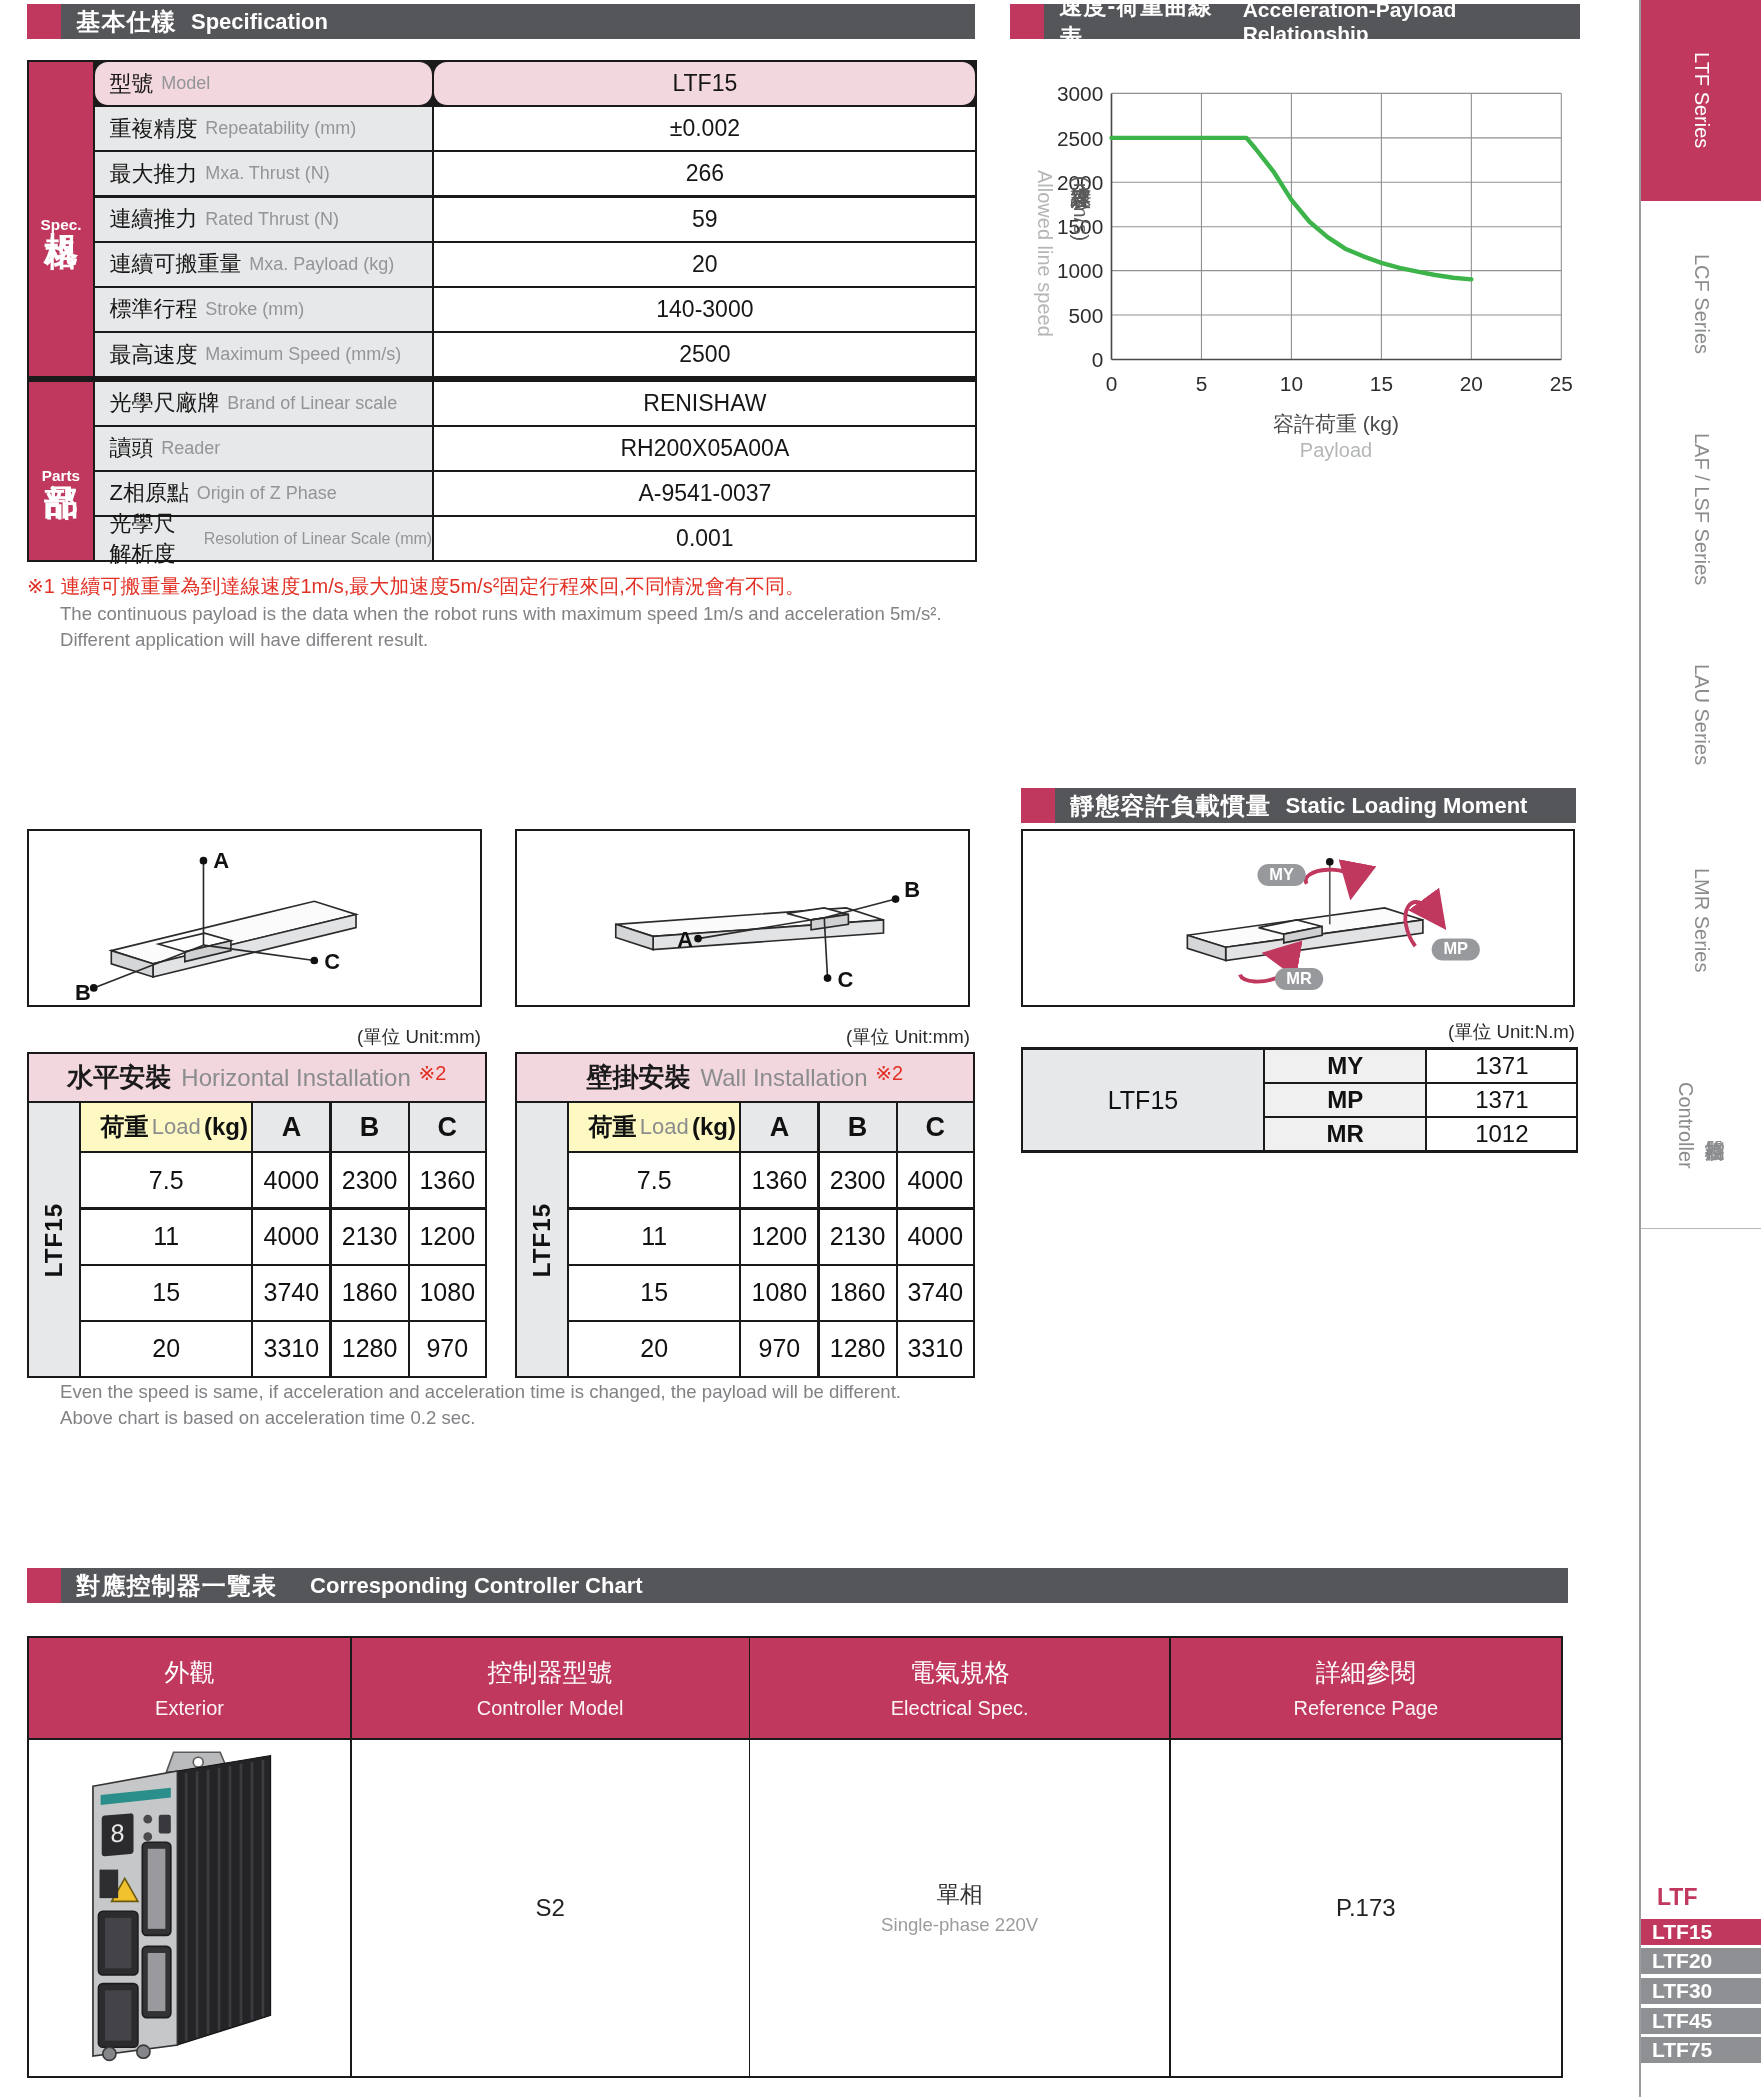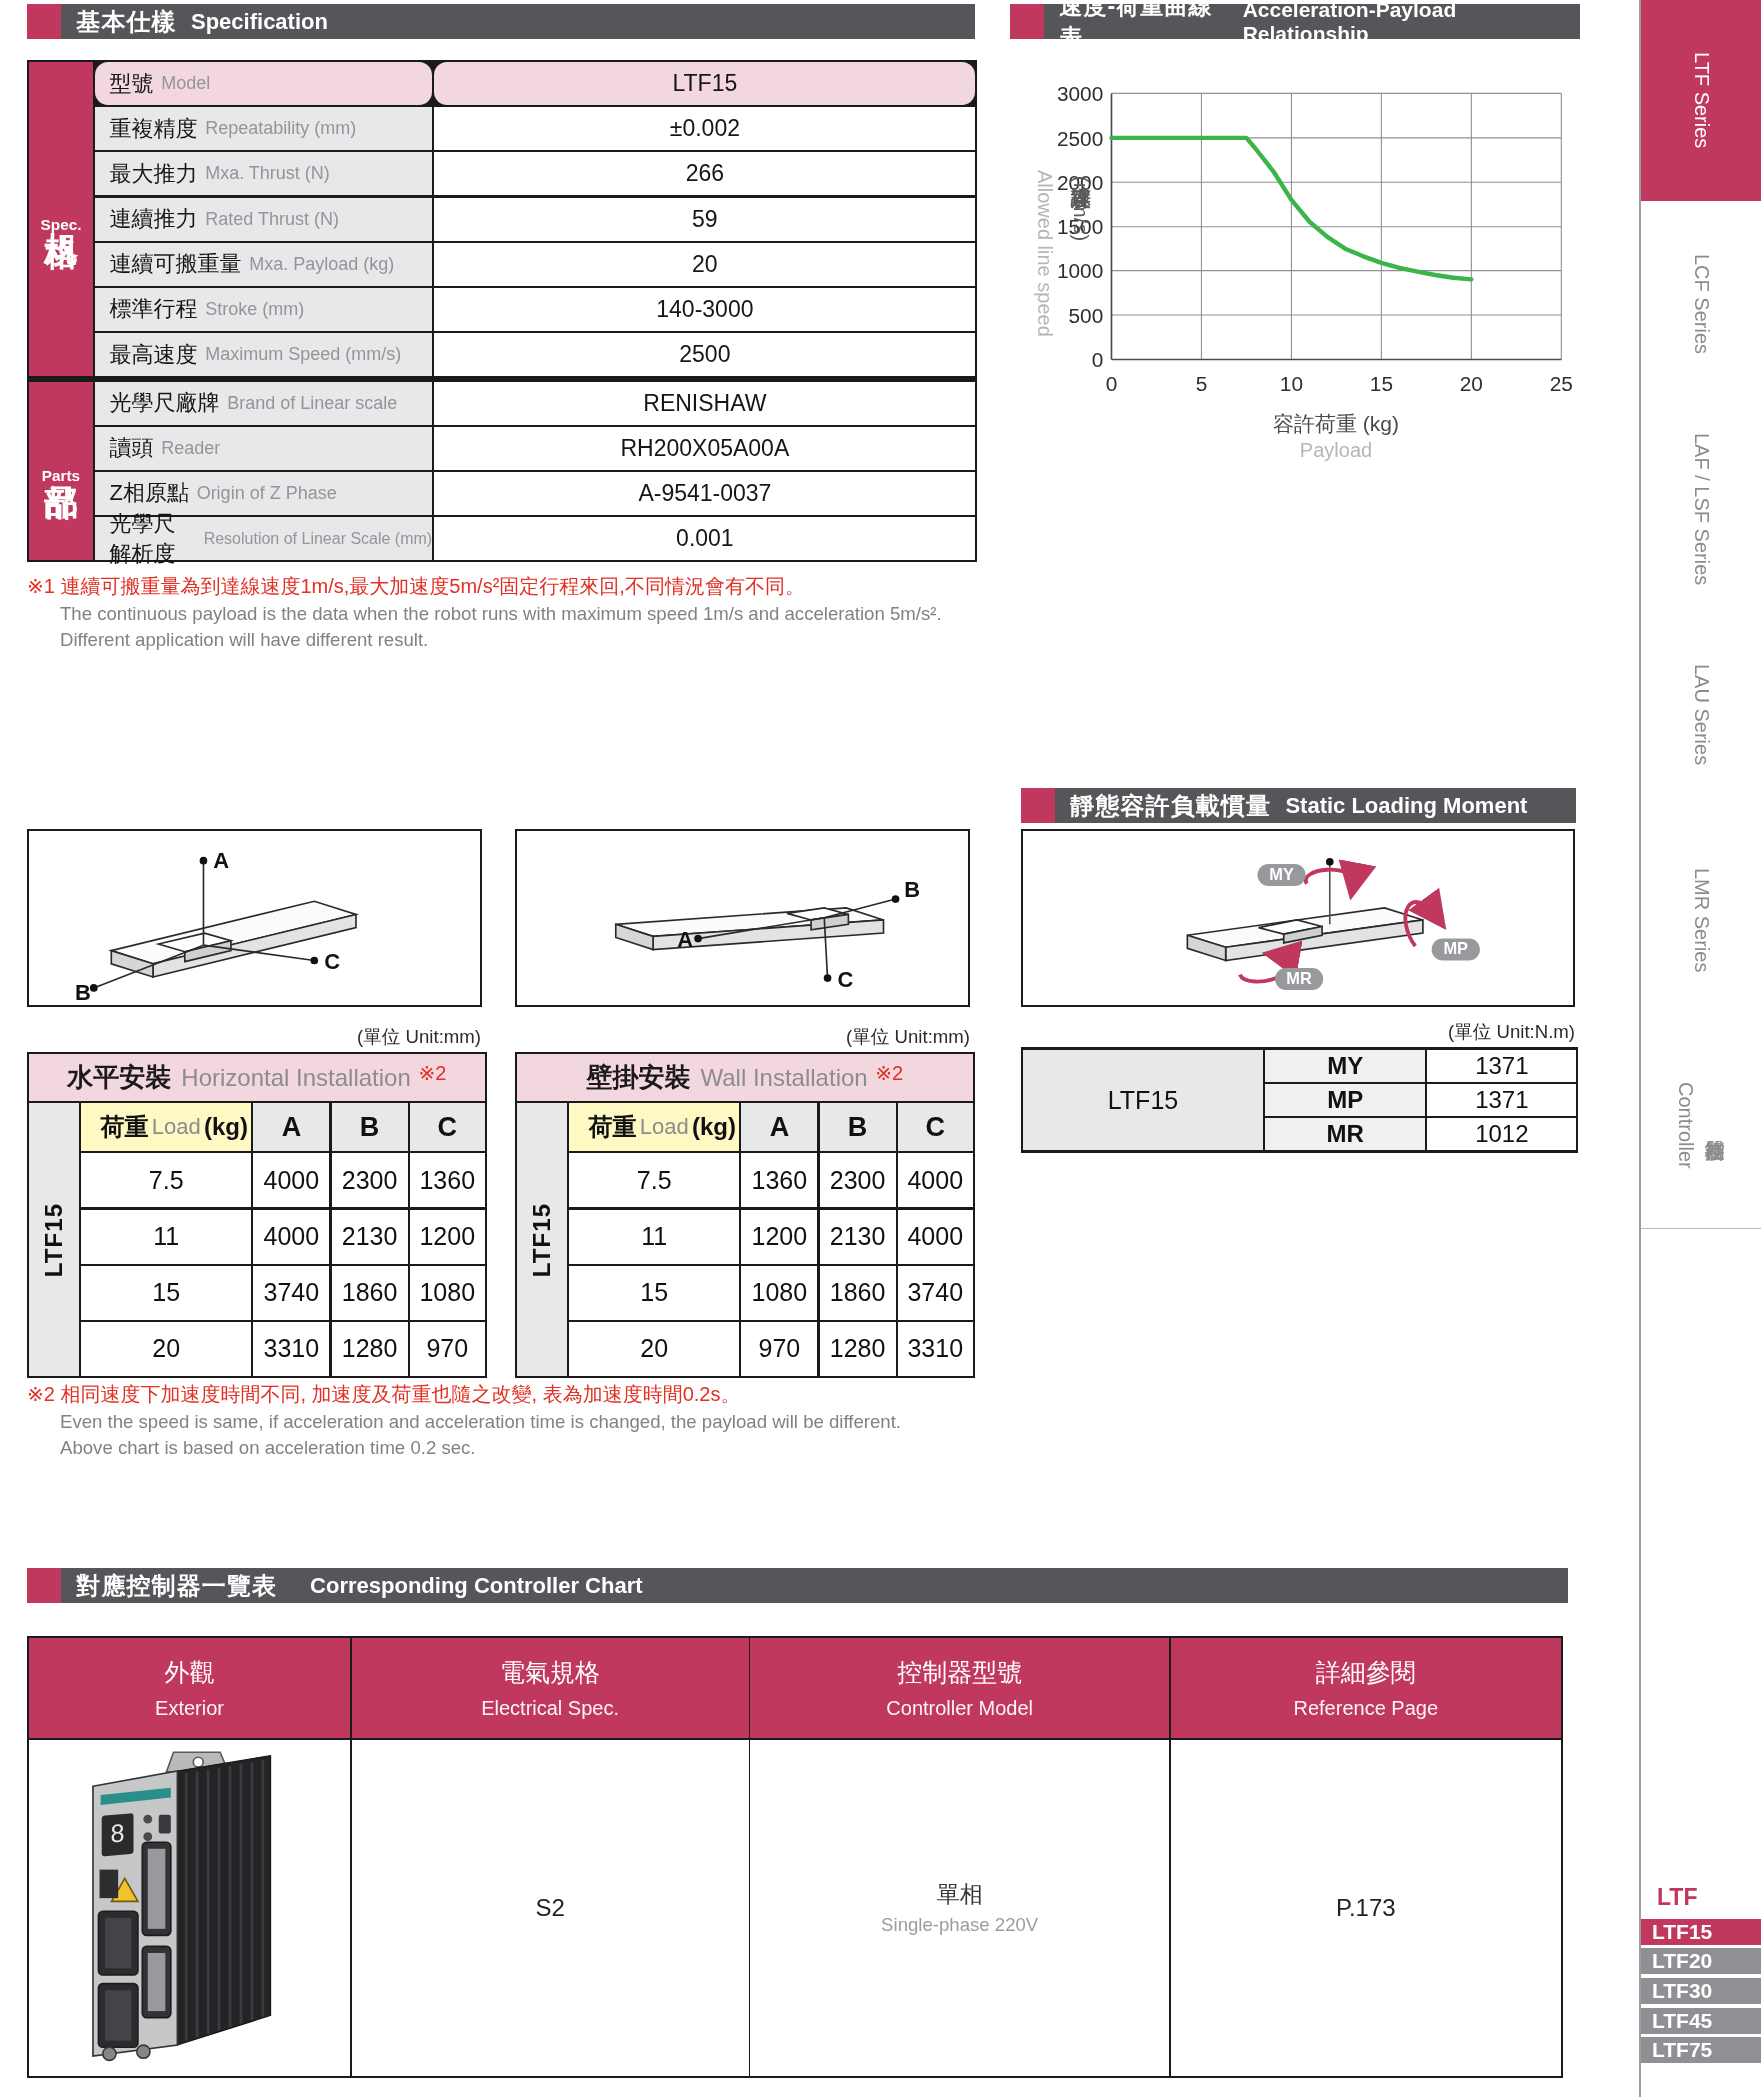--- a/index.html
+++ b/index.html
@@ -443,44 +443,43 @@
       <div class="cell skey">MY</div>
       <div class="cell sval">1371</div>
       <div class="cell skey">MP</div>
       <div class="cell sval">1371</div>
       <div class="cell skey">MR</div>
       <div class="cell sval">1012</div>
     </div>
   </div>
 
   <div class="note" style="left:27px;top:1379px;width:1316px;">
-    <div class="red">※2 相同速度下加速度時間不同, 加速度及荷重也隨之改變, 表為加速度時間0.2s。</div>
     <div class="gray">Even the speed is same, if acceleration and acceleration time is changed, the payload will be different.</div>
     <div class="gray">Above chart is based on acceleration time 0.2 sec.</div>
   </div>
 
   <div class="sec-bar" style="left:27px;top:1568px;width:1541px;">
     <span class="sq"></span>
     <span class="zh">對應控制器一覽表</span>
     <span class="en" style="margin-left:33px;">Corresponding Controller Chart</span>
   </div>
 
   <div class="blk" style="left:27px;top:1636px;border-width:2.2px;">
     <div class="grid" style="gap:1.6px;grid-template-columns:321px 397px 419px 390px;grid-template-rows:100px 336px;">
       <div class="ctl-head">
         <span class="zh">外觀</span>
         <span class="en">Exterior</span>
       </div>
       <div class="ctl-head">
+        <span class="zh">控制器型號</span>
+        <span class="en">Controller Model</span>
+      </div>
+      <div class="ctl-head">
         <span class="zh">電氣規格</span>
         <span class="en">Electrical Spec.</span>
-      </div>
-      <div class="ctl-head">
-        <span class="zh">控制器型號</span>
-        <span class="en">Controller Model</span>
       </div>
       <div class="ctl-head">
         <span class="zh">詳細參閱</span>
         <span class="en">Reference Page</span>
       </div>
 
       <div class="cell">
         <svg width="258" height="318" viewBox="0 0 470 580">
           <polygon points="205,6 290,6 305,42 192,42" fill="#b9babc" stroke="#5a5a5a" stroke-width="3"></polygon>
           <circle cx="250" cy="24" r="9" fill="#fff" stroke="#5a5a5a" stroke-width="3"></circle>

